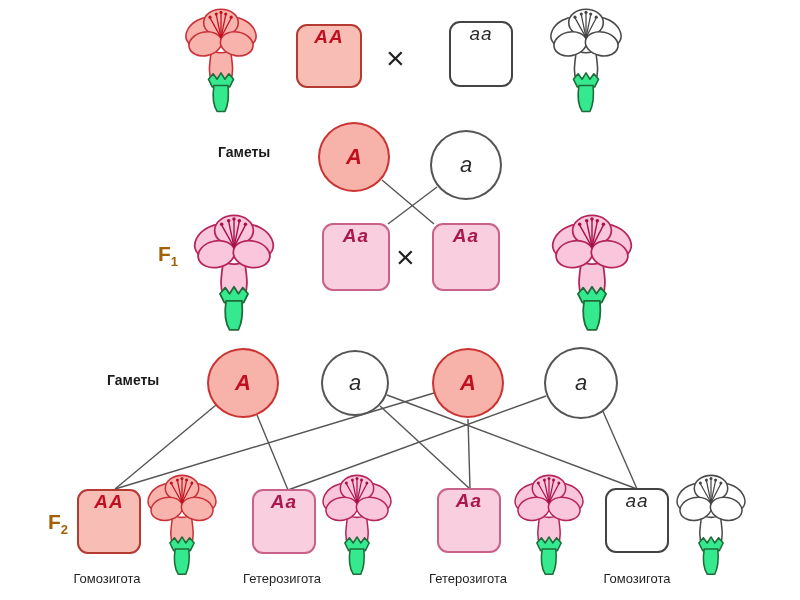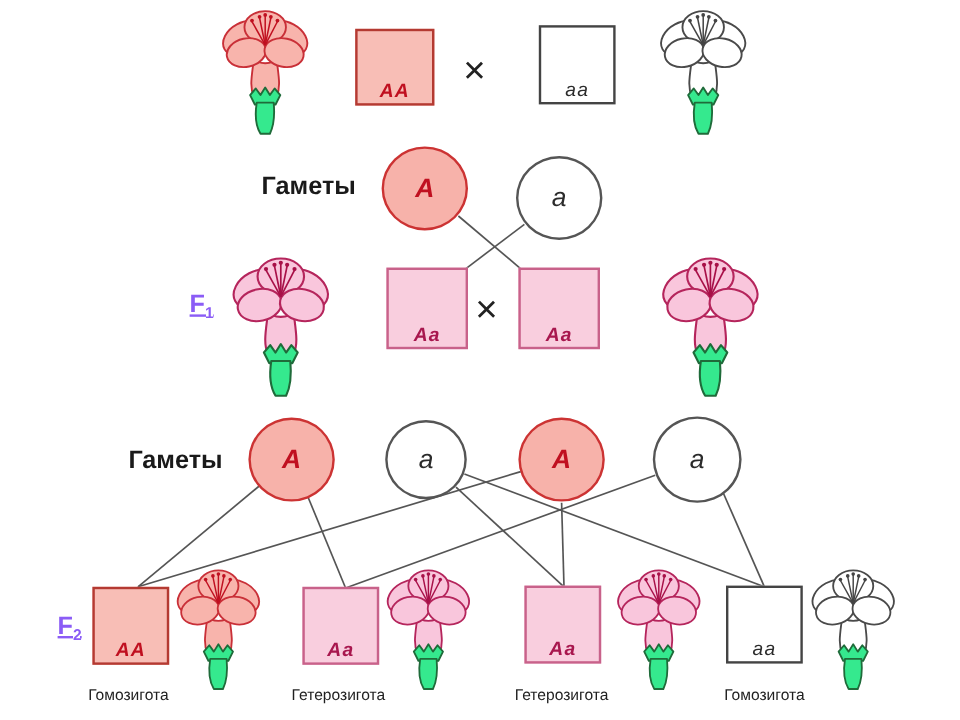--- a/index.html
+++ b/index.html
@@ -3,34 +3,34 @@
 <meta charset="utf-8">
 <style>
   html,body{margin:0;padding:0;background:#ffffff;}
   #canvas{
     position:relative;width:800px;height:600px;background:#ffffff;overflow:hidden;
     font-family:"Liberation Sans", sans-serif;
   }
   .abs{position:absolute;}
   #connector-lines{position:absolute;left:0;top:0;width:800px;height:600px;pointer-events:none;}
   .sq{
-    position:absolute;display:flex;align-items:flex-end;justify-content:center;
-    box-sizing:border-box;font-style:italic;font-size:16px;letter-spacing:1px;
+    position:absolute;display:flex;align-items:flex-start;justify-content:center;
+    box-sizing:border-box;font-style:italic;font-size:19px;letter-spacing:1px;border-radius:11px;
   }
   .sq-red{background:#f8beb6;border:2px solid #b43a32;color:#c01020;font-weight:bold;}
   .sq-pink{background:#f9cede;border:2px solid #c8628a;color:#a8174e;font-weight:bold;}
   .sq-white{background:#ffffff;border:2px solid #444444;color:#2b2b2b;font-weight:normal;}
   .circ{
     position:absolute;display:flex;align-items:center;justify-content:center;
     box-sizing:border-box;border-radius:50%;font-style:italic;font-size:22px;
   }
   .circ-red{background:#f7b2aa;border:2px solid #cc3333;color:#c01020;font-weight:bold;}
   .circ-white{background:#ffffff;border:2px solid #555555;color:#2b2b2b;font-weight:normal;}
-  .gametes-label{font-size:21px;font-weight:bold;color:#1a1a1a;}
-  .gen-label{font-size:21px;font-weight:bold;color:#8b5cf6;text-decoration:underline;}
+  .gametes-label{font-size:14px;font-weight:bold;color:#1a1a1a;}
+  .gen-label{font-size:21px;font-weight:bold;color:#a16207;}
   .gen-label sub{font-size:13px;}
   .cross{font-size:32px;color:#222222;line-height:1;}
   .zyg-label{font-size:13px;color:#1f1f1f;text-align:center;}
   .flower{position:absolute;}
   .flower svg{display:block;width:100%;height:100%;}
 </style>
 </head>
 <body>
 
 <div id="canvas">

